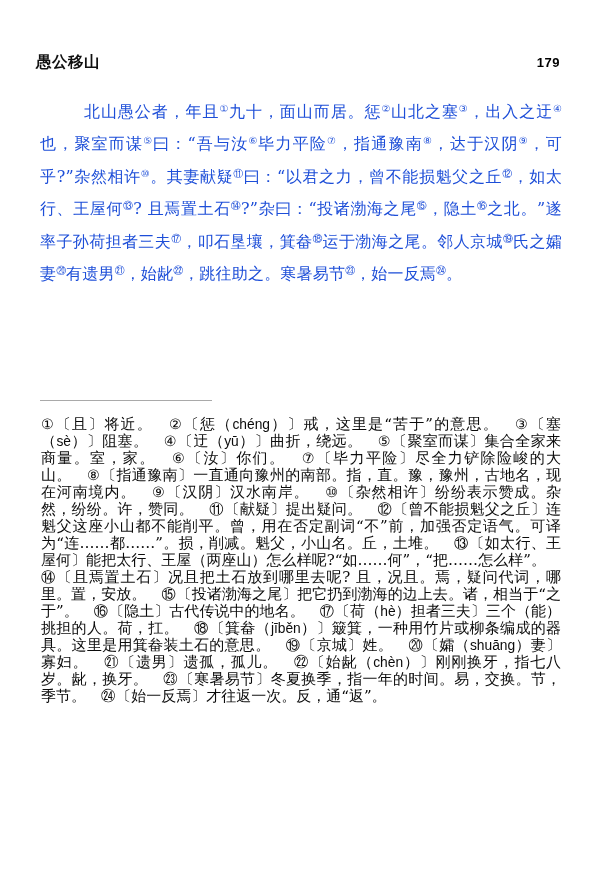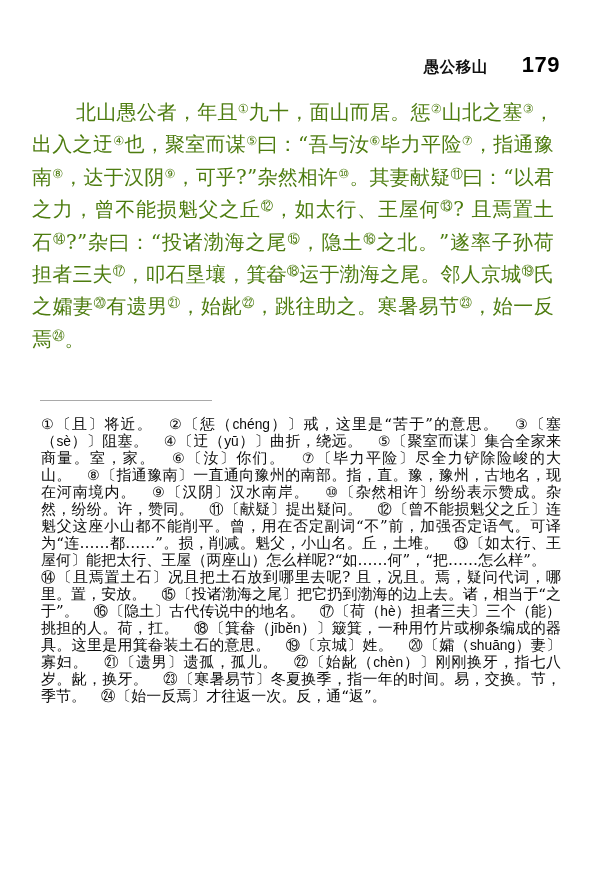--- a/index.html
+++ b/index.html
@@ -22,51 +22,51 @@
     box-sizing: border-box;
   }
 
   
   .header {
     position: absolute;
     top: 52px;
     left: 36px;
     right: 40px;
     display: flex;
-    justify-content: flex-end;
+    justify-content: space-between;
     align-items: baseline;
   }
   .header-title {
     font-size: 15.5px;
     font-weight: 700;
     letter-spacing: 0.5px;
     color: #101010;
     font-family: "DejaVu Serif", "Liberation Serif", serif;
   }
   .header-pageno {
-    font-size: 22px;
+    font-size: 13px;
     font-weight: 700;
     margin-left: 34px;
     color: #000000;
     font-family: "Liberation Sans", sans-serif;
     letter-spacing: 0.5px;
   }
 
   
   .body-text {
     position: absolute;
     top: 96px;
-    left: 32px;
+    left: 40px;
     width: 522px;
-    font-size: 20px;
+    font-size: 16px;
     line-height: 32.4px;
     text-align: justify;
     text-justify: inter-character;
     text-indent: 44px;
-    color: #4d7c0f;
+    color: #1d4ed8;
     letter-spacing: 0.2px;
     font-family: "DejaVu Serif", "Liberation Serif", serif;
   }
   .body-text sup {
     font-size: 0.62em;
     vertical-align: 0.52em;
     line-height: 0;
     letter-spacing: 0;
   }
 

